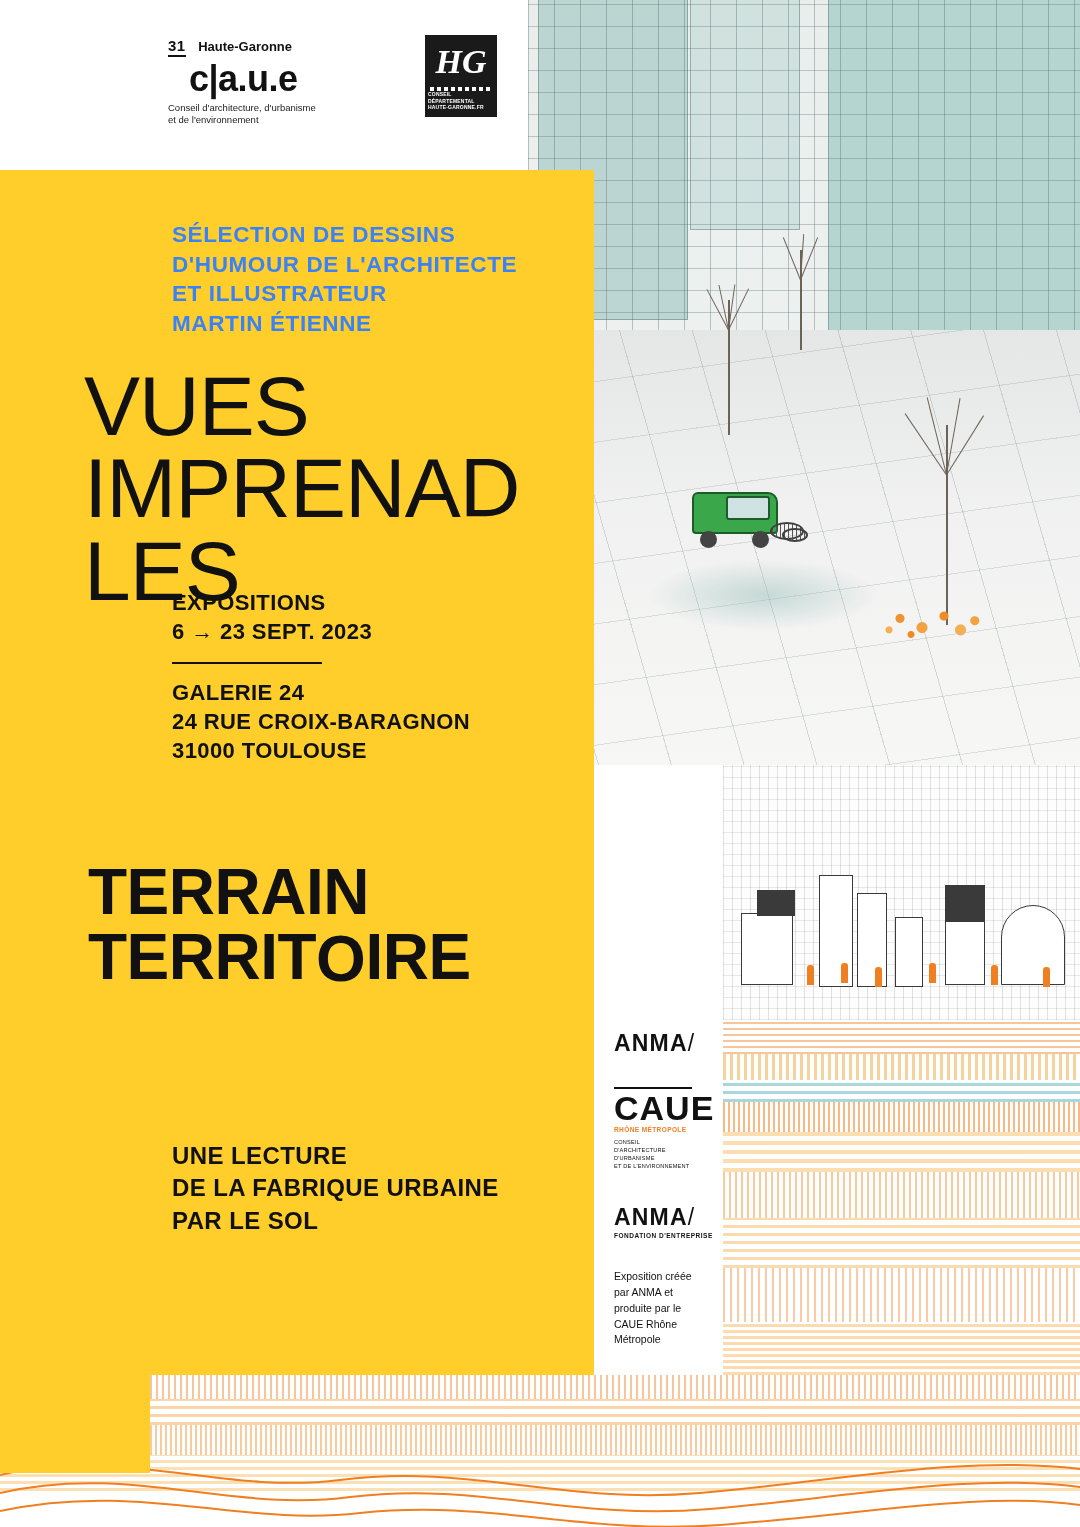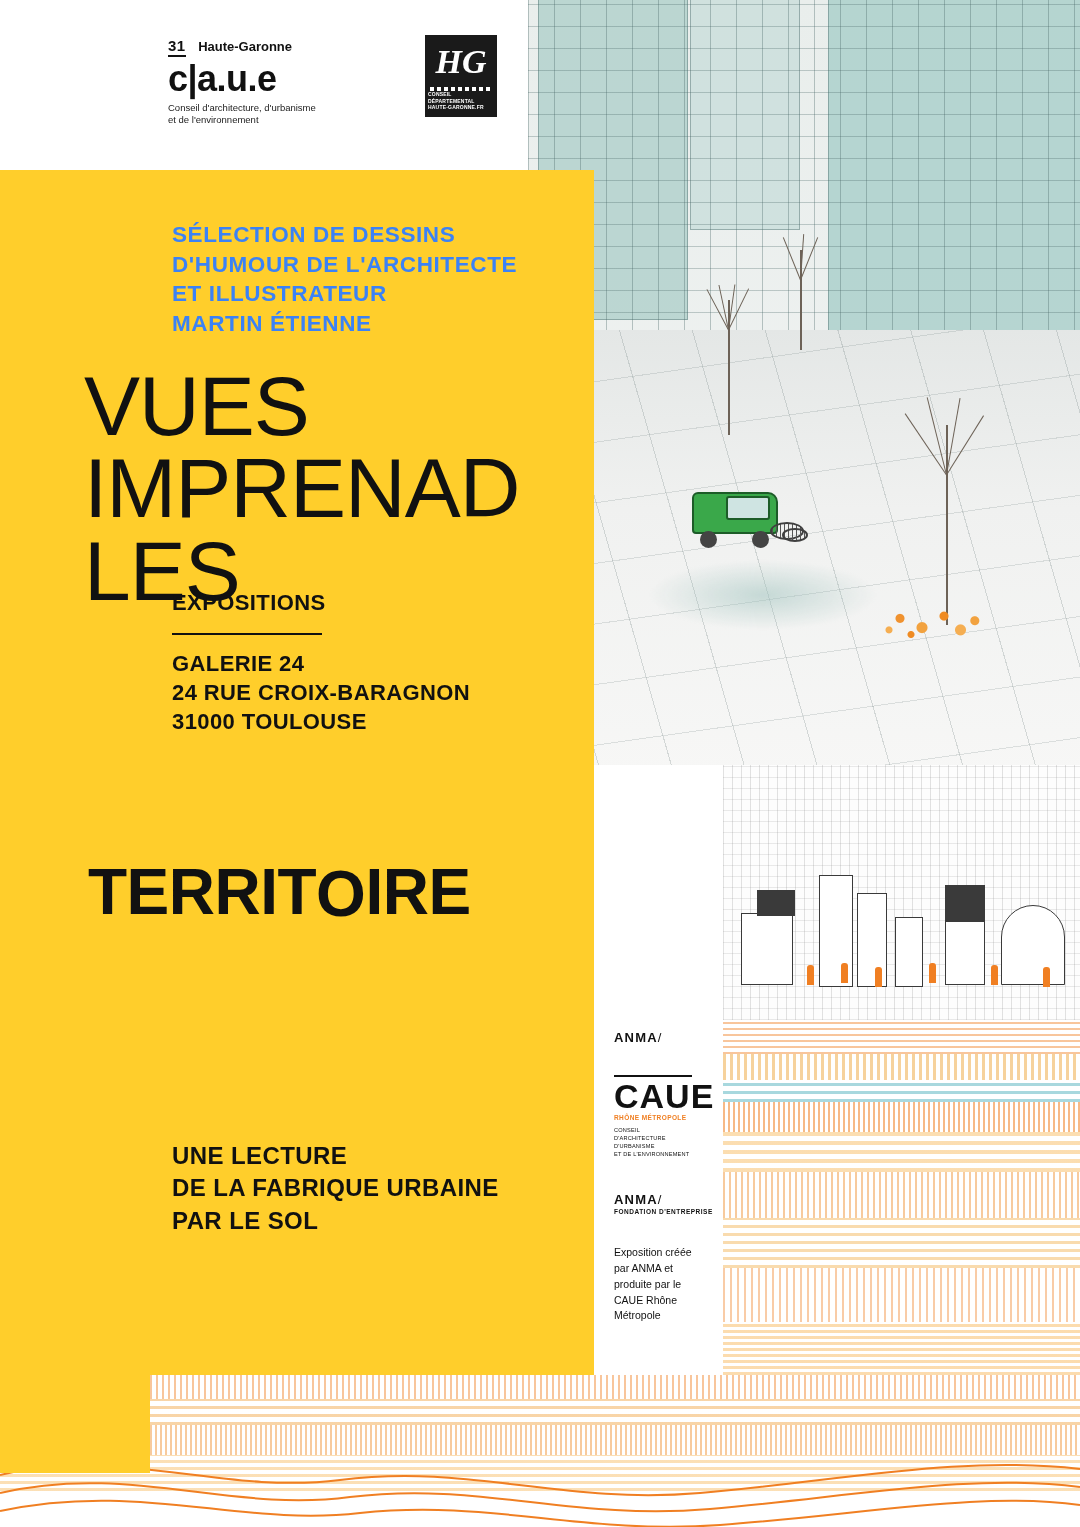--- a/index.html
+++ b/index.html
@@ -125,20 +125,21 @@
   .caue31 .num {
     font-size: 15px; font-weight: bold; letter-spacing: 0.5px;
     border-bottom: 2px solid #111; display: inline-block; padding-bottom: 2px;
   }
   .caue31 .hg {
     font-size: 13px; font-weight: bold; margin-left: 8px;
   }
   .caue31 .mark {
     font-size: 36px; font-weight: bold; letter-spacing: -0.5px;
     margin-top: 4px;
+    margin-left: 21px;
   }
   .caue31 .sub {
     font-size: 9.5px; color: #222; margin-top: 5px; line-height: 1.3;
   }
   .hg-logo {
     position: absolute; left: 425px; top: 35px; width: 72px; height: 82px;
     background: #1a1a1a; color: #fff;
   }
   .hg-logo .glyph {
     position: absolute; left: 0; right: 0; top: 8px;
@@ -223,21 +224,21 @@
   }
   .bottom-strip .band {
     position: absolute; left: 0; width: 1080px;
   }
 
   
   .credits {
     position: absolute; left: 614px; top: 1030px; width: 100px; color: #111;
   }
   .anma {
-    font-size: 13px; font-weight: bold; letter-spacing: 1.2px;
+    font-size: 23px; font-weight: bold; letter-spacing: 1.2px;
   }
   .anma .slash { font-weight: normal; }
   .caue-logo {
     margin-top: 30px; width: 78px; border-top: 2px solid #111; padding-top: 2px;
   }
   .caue-logo .big {
     font-size: 34px; font-weight: bold; letter-spacing: 1px; line-height: 1;
   }
   .caue-logo .rm {
     font-size: 6.5px; font-weight: bold; color: #F07F22; letter-spacing: 0.4px;
@@ -335,27 +336,29 @@
 
   <div class="title-main">
     <span>VUES</span>
     <span class="l2">
       <span>IMPRENA</span><span class="flip">D</span><span>LES</span>
     </span>
   </div>
 
   <div class="info-block">
     <div class="lbl">EXPOSITIONS</div>
+    <div class="lbl">6 → 23 SEPT. 2023</div>
     <div class="rule"></div>
     <div class="addr">GALERIE 24</div>
     <div class="addr">24 RUE CROIX-BARAGNON</div>
     <div class="addr">31000 TOULOUSE</div>
   </div>
 
   <div class="title-sec">
+    <div>TERRAIN</div>
     <div><span>TERRIT</span><span class="flip">O</span><span>IRE</span></div>
   </div>
 
   <div class="subtitle" style="white-space:pre-line">UNE LECTURE
 DE LA FABRIQUE URBAINE
 PAR LE SOL</div>
 
   <div class="white-col"></div>
 
   <div class="credits">

